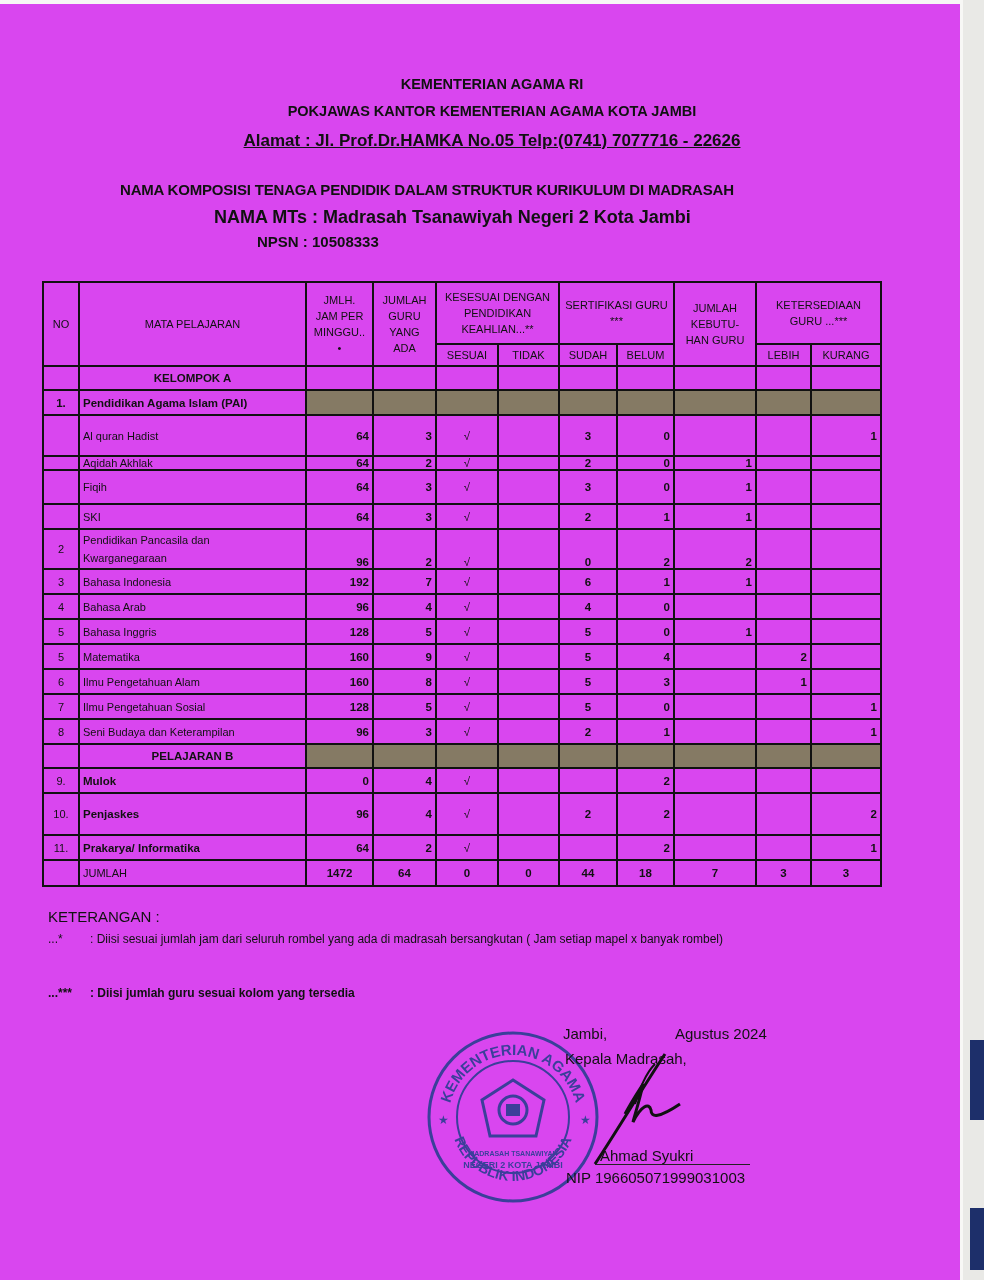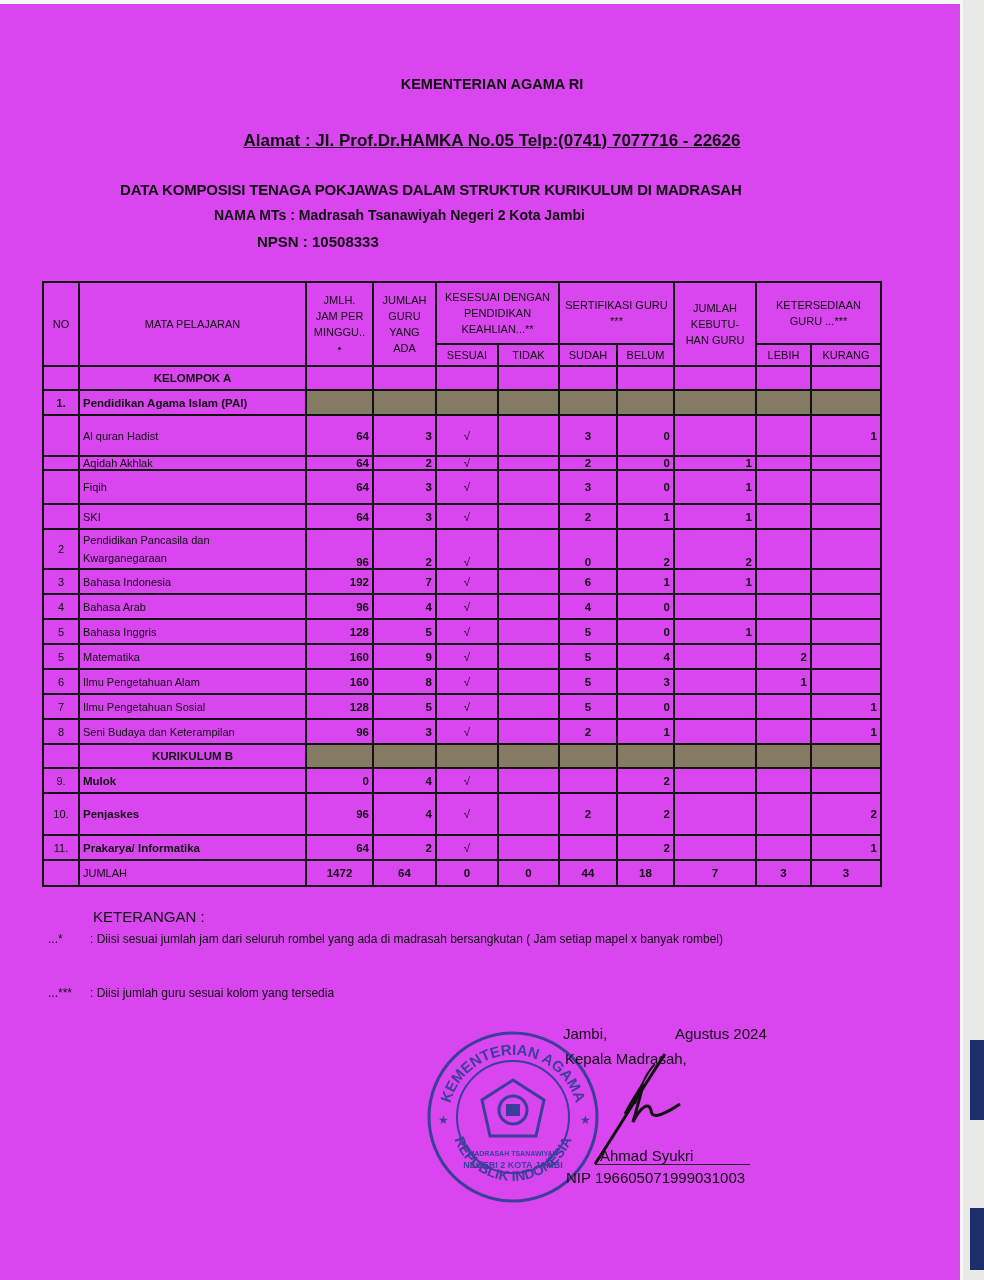--- a/index.html
+++ b/index.html
@@ -12,44 +12,44 @@
   .page {
     position:absolute; left:0; top:4px; width:960px; height:1278px;
     background:#d946ef;
   }
   .hdr { position:absolute; left:0; width:984px; text-align:center; font-weight:bold; }
   .h1 { top:72px; font-size:14.5px; }
   .h2 { top:99px; font-size:14.5px; }
   .h3 { top:127px; font-size:17px; }
   .h3 span { text-decoration:underline; }
   .t1 { position:absolute; left:120px; top:177px; font-size:15px; font-weight:bold; letter-spacing:-0.2px; }
-  .t2 { position:absolute; left:214px; top:203px; font-size:14px; font-weight:bold; }
+  .t2 { position:absolute; left:214px; top:203px; font-size:18px; font-weight:bold; }
   .t3 { position:absolute; left:257px; top:229px; font-size:15px; font-weight:bold; }
   .t2 .v { font-weight:bold; }
 
   table.grid {
     position:absolute; left:42px; top:277px;
     border-collapse:collapse; table-layout:fixed;
     font-size:11.5px;
   }
   table.grid td, table.grid th {
     border:2px solid #111; padding:0 3px; overflow:hidden; white-space:nowrap;
   }
   table.grid th { font-weight:normal; font-size:11px; text-align:center; line-height:16px; }
   .num { text-align:right; }
   .ctr { text-align:center; }
   .shade { background:#857a64; }
   .sub { font-size:11px; }
   .bold { font-weight:bold; }
   .two { white-space:normal !important; line-height:18px; font-size:11px; }
 
-  .ket { position:absolute; left:48px; top:904px; font-size:15px;margin-left:45px; }
+  .ket { position:absolute; left:48px; top:904px; font-size:15px; }
   .note { position:absolute; left:48px; font-size:12px; }
   .note .mk { display:inline-block; width:42px; }
-  .n1 { top:928px; } .n2 { top:953px; } .n3 { top:982px; }
+  .n1 { top:928px; } .n2 { top:953px; } .n3 { top:982px;font-weight:bold; }
 
   .sig { position:absolute; font-size:15px; }
   .place { left:563px; top:1021px; }
   .month { left:675px; top:1021px; }
   .role { left:565px; top:1046px; }
   .name { left:600px; top:1143px; font-size:15px; }
   .nameline { position:absolute; left:595px; top:1160px; width:155px; border-top:1px solid #222; }
   .nip { left:566px; top:1165px; }
 
   .stamp { position:absolute; left:424px; top:1024px; width:178px; height:178px; }
@@ -58,23 +58,24 @@
   .edge-strip { position:absolute; left:963px; top:0; width:21px; height:1280px; background:#e9e9e6; }
   .edge-dark1 { position:absolute; left:970px; top:1040px; width:14px; height:80px; background:#1d2f6a; }
   .edge-dark2 { position:absolute; left:970px; top:1208px; width:14px; height:62px; background:#1d2f6a; }
 </style>
 </head>
 <body>
 
 <div class="page">
 
   <div class="hdr h1">KEMENTERIAN AGAMA RI</div>
+  <div class="hdr h2">POKJAWAS KANTOR KEMENTERIAN AGAMA KOTA JAMBI</div>
   <div class="hdr h3"><span>Alamat : Jl. Prof.Dr.HAMKA No.05 Telp:(0741) 7077716 - 22626</span></div>
 
-  <div class="t1">DATA KOMPOSISI TENAGA POKJAWAS DALAM STRUKTUR KURIKULUM DI MADRASAH</div>
+  <div class="t1">NAMA KOMPOSISI TENAGA PENDIDIK DALAM STRUKTUR KURIKULUM DI MADRASAH</div>
   <div class="t2">
     <span>NAMA MTs</span>
     <span class="v">: Madrasah Tsanawiyah Negeri 2 Kota Jambi</span>
   </div>
   <div class="t3">
     <span>NPSN</span>
     <span>: 10508333</span>
   </div>
 
   <table class="grid">
@@ -320,21 +321,21 @@
           <td class="ctr"></td>
       <td class="ctr bold">2</td>
           <td class="num bold">1</td>
       <td class="num bold"></td>
           <td class="num bold"></td>
           <td class="num bold">1</td>
     </tr>
 
     <tr style="height:24px">
       <td></td>
-      <td class="ctr bold">KURIKULUM B</td>
+      <td class="ctr bold">PELAJARAN B</td>
       <td class="shade"></td>
           <td class="shade"></td>
           <td class="shade"></td>
           <td class="shade"></td>
       <td class="shade"></td>
           <td class="shade"></td>
           <td class="shade"></td>
           <td class="shade"></td>
           <td class="shade"></td>
     </tr>

